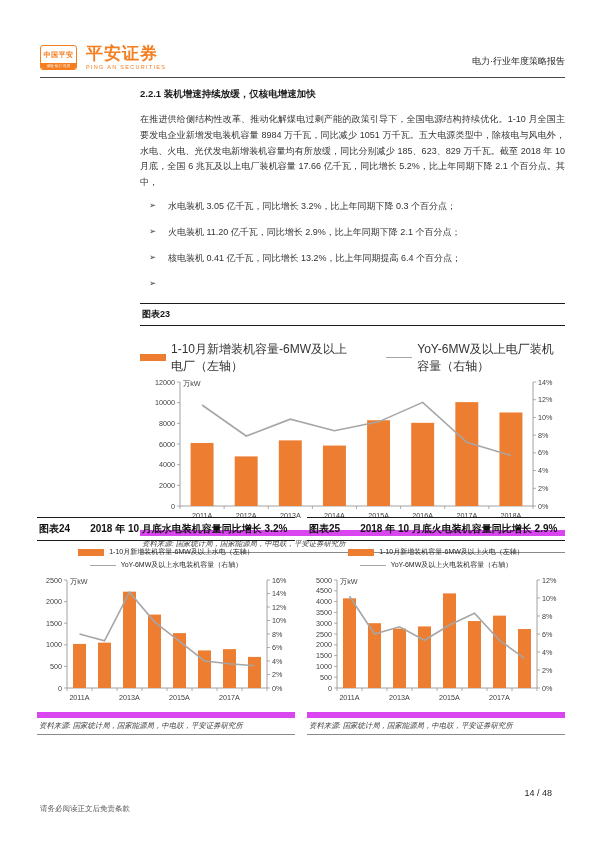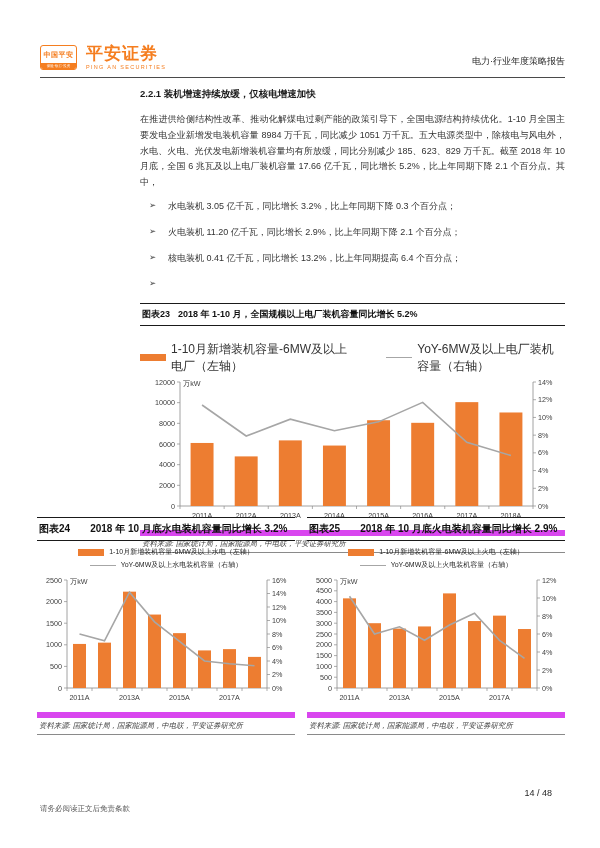--- a/index.html
+++ b/index.html
@@ -76,21 +76,20 @@
     <span class="marker">➢</span>
     <span>核电装机 0.41 亿千瓦，同比增长 13.2%，比上年同期提高 6.4 个百分点；</span>
   </div>
   <div class="bullet">
     <span class="marker">➢</span>
   </div>
 
   <div class="figure23">
     <div class="fig-title-row">
       <span>图表23</span>
-      <span>2018 年 1-10 月，全国规模以上电厂装机容量同比增长 5.2%</span>
     </div>
     <div class="legend-row">
       <span class="legend-item">
         <span class="sw-bar"></span>
         <span>1-10月新增装机容量-6MW及以上电厂（左轴）</span>
       </span>
       <span class="legend-item">
         <span class="sw-line"></span>
         <span>YoY-6MW及以上电厂装机容量（右轴）</span>
       </span>

